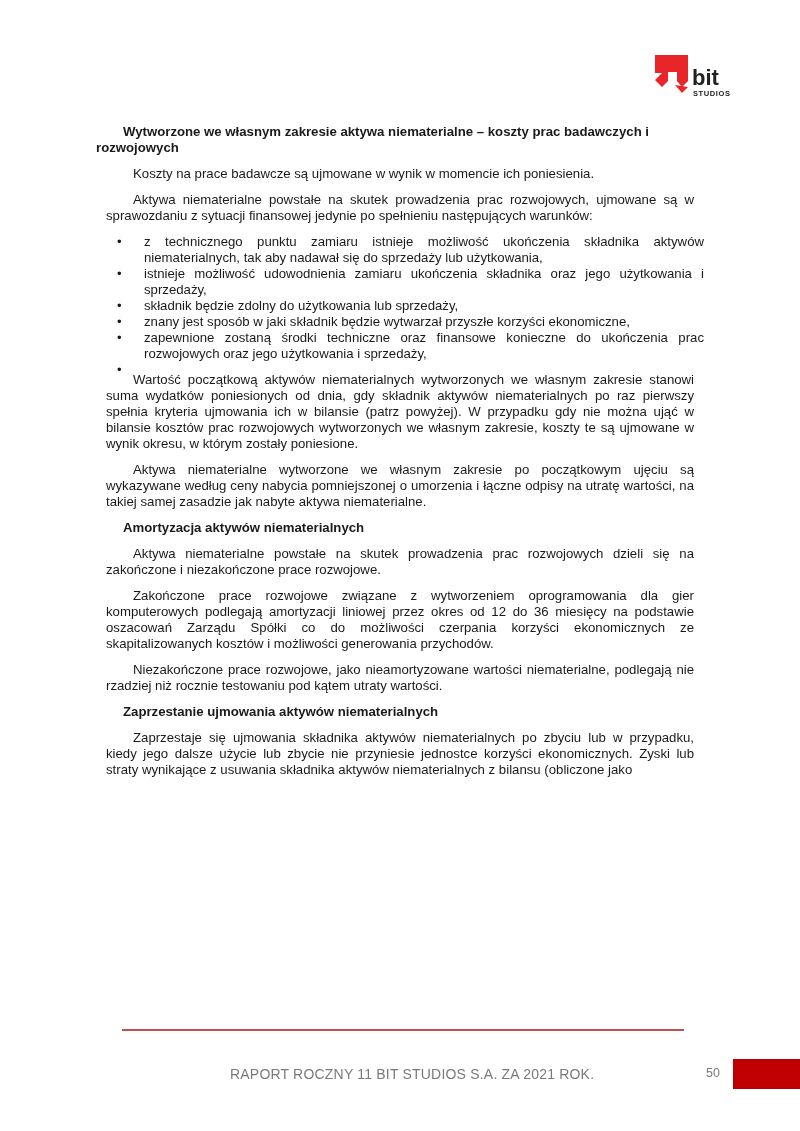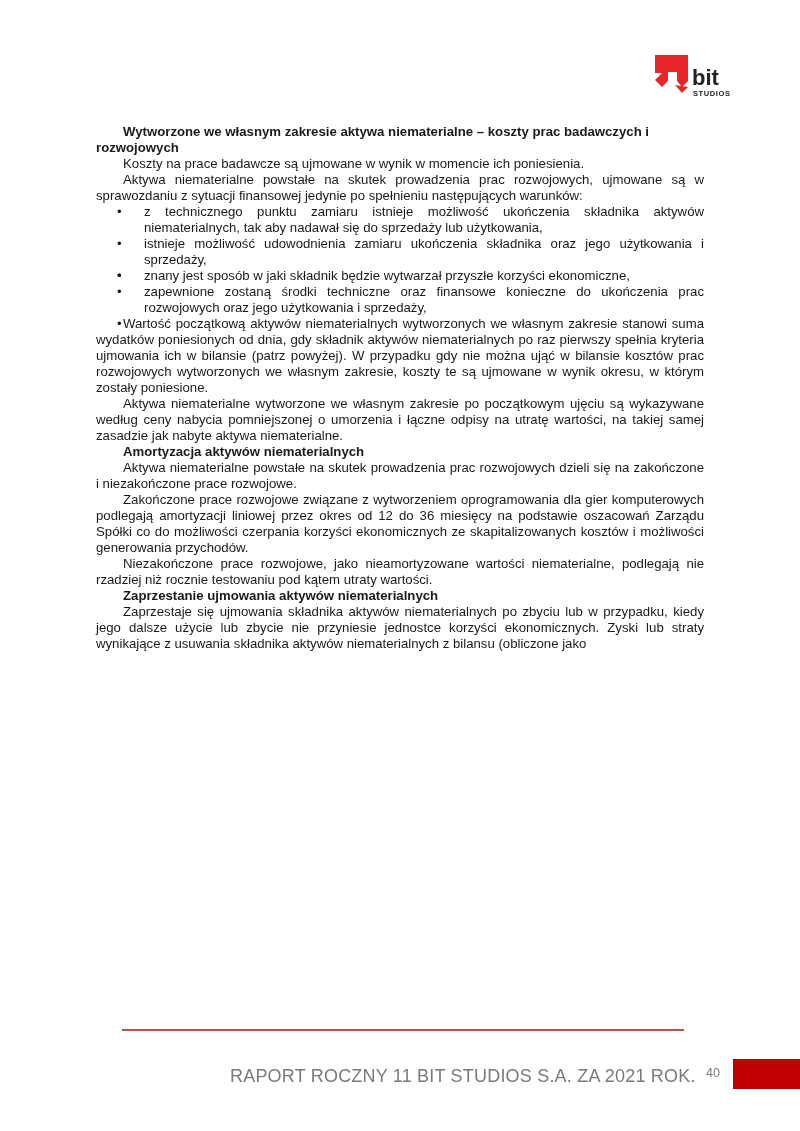--- a/index.html
+++ b/index.html
@@ -1,29 +1,29 @@
 <!DOCTYPE html>
 <html><head>
 <meta charset="utf-8">
 <style>
   html, body { margin:0; padding:0; }
   body { width:800px; height:1131px; background:#ffffff; position:relative; overflow:hidden;
          font-family:"Liberation Sans", sans-serif; color:#1a1a1a; }
   .logo { position:absolute; left:655px; top:55px; width:82px; height:45px; }
   .content { position:absolute; left:96px; top:124px; width:608px;
              font-family:"Liberation Sans", sans-serif; font-size:13.2px; line-height:16px; }
-  .p { margin:0; text-align:justify; }
+  .p { margin:10px; text-align:justify; }
   .indent { text-indent:27px; }
   .heading { font-weight:bold; margin:0; }
   .h-gap { margin-top:0; }
   ul.bullets { margin:0; padding:0; list-style:none; }
   ul.bullets li { position:relative; padding-left:48px; text-align:justify; }
   ul.bullets li .dot { position:absolute; left:21px; top:0; }
   .footer-line { position:absolute; left:122px; top:1029px; width:562px; height:1.5px; background:#c0504d; }
-  .footer-text { position:absolute; left:230px; top:1066px; font-size:18px; color:#7a7a7a;
+  .footer-text { position:absolute; left:230px; top:1066px; font-size:14px; color:#7a7a7a;
                  letter-spacing:0.2px; }
   .page-num { position:absolute; left:706px; top:1066px; font-size:12.5px; color:#7a7a7a; }
   .page-block { position:absolute; left:733px; top:1059px; width:67px; height:30px; background:#c00000; }
 </style>
 </head>
 <body>
 
 <div class="logo">
   <svg width="82" height="45" viewBox="0 0 82 45">
     <polygon points="0,0 33,0 33,26 27,32 22,26 22,17 13,17 13,26 7,32 0,25 7,18 0,18" fill="#e8262a"></polygon>
@@ -33,33 +33,33 @@
   </svg>
 </div>
 
 <div class="content">
   <p class="heading indent">Wytworzone we własnym zakresie aktywa niematerialne – koszty prac badawczych i rozwojowych</p>
   <p class="p indent">Koszty na prace badawcze są ujmowane w wynik w momencie ich poniesienia.</p>
   <p class="p indent">Aktywa niematerialne powstałe na skutek prowadzenia prac rozwojowych, ujmowane są w sprawozdaniu z sytuacji finansowej jedynie po spełnieniu następujących warunków:</p>
   <ul class="bullets">
     <li><span class="dot">•</span><span>z technicznego punktu zamiaru istnieje możliwość ukończenia składnika aktywów niematerialnych, tak aby nadawał się do sprzedaży lub użytkowania,</span></li>
     <li><span class="dot">•</span><span>istnieje możliwość udowodnienia zamiaru ukończenia składnika oraz jego użytkowania i sprzedaży,</span></li>
-    <li><span class="dot">•</span></li>
+    <li><span class="dot">•</span><span>składnik będzie zdolny do użytkowania lub sprzedaży,</span></li>
     <li><span class="dot">•</span><span>znany jest sposób w jaki składnik będzie wytwarzał przyszłe korzyści ekonomiczne,</span></li>
     <li><span class="dot">•</span><span>zapewnione zostaną środki techniczne oraz finansowe konieczne do ukończenia prac rozwojowych oraz jego użytkowania i sprzedaży,</span></li>
     <li><span class="dot">•</span></li>
   </ul>
   <p class="p indent">Wartość początkową aktywów niematerialnych wytworzonych we własnym zakresie stanowi suma wydatków poniesionych od dnia, gdy składnik aktywów niematerialnych po raz pierwszy spełnia kryteria ujmowania ich w bilansie (patrz powyżej). W przypadku gdy nie można ująć w bilansie kosztów prac rozwojowych wytworzonych we własnym zakresie, koszty te są ujmowane w wynik okresu, w którym zostały poniesione.</p>
   <p class="p indent">Aktywa niematerialne wytworzone we własnym zakresie po początkowym ujęciu są wykazywane według ceny nabycia pomniejszonej o umorzenia i łączne odpisy na utratę wartości, na takiej samej zasadzie jak nabyte aktywa niematerialne.</p>
 
   <p class="heading indent h-gap">Amortyzacja aktywów niematerialnych</p>
   <p class="p indent">Aktywa niematerialne powstałe na skutek prowadzenia prac rozwojowych dzieli się na zakończone i niezakończone prace rozwojowe.</p>
   <p class="p indent">Zakończone prace rozwojowe związane z wytworzeniem oprogramowania dla gier komputerowych podlegają amortyzacji liniowej przez okres od 12 do 36 miesięcy na podstawie oszacowań Zarządu Spółki co do możliwości czerpania korzyści ekonomicznych ze skapitalizowanych kosztów i możliwości generowania przychodów.</p>
   <p class="p indent">Niezakończone prace rozwojowe, jako nieamortyzowane wartości niematerialne, podlegają nie rzadziej niż rocznie testowaniu pod kątem utraty wartości.</p>
 
   <p class="heading indent h-gap">Zaprzestanie ujmowania aktywów niematerialnych</p>
   <p class="p indent">Zaprzestaje się ujmowania składnika aktywów niematerialnych po zbyciu lub w przypadku, kiedy jego dalsze użycie lub zbycie nie przyniesie jednostce korzyści ekonomicznych. Zyski lub straty wynikające z usuwania składnika aktywów niematerialnych z bilansu (obliczone jako</p>
 </div>
 
 <div class="footer-line"></div>
 <div class="footer-text">RAPORT ROCZNY 11 BIT STUDIOS S.A. ZA 2021 ROK.</div>
-<div class="page-num">40</div>
+<div class="page-num">50</div>
 <div class="page-block"></div>
 
 </body></html>

